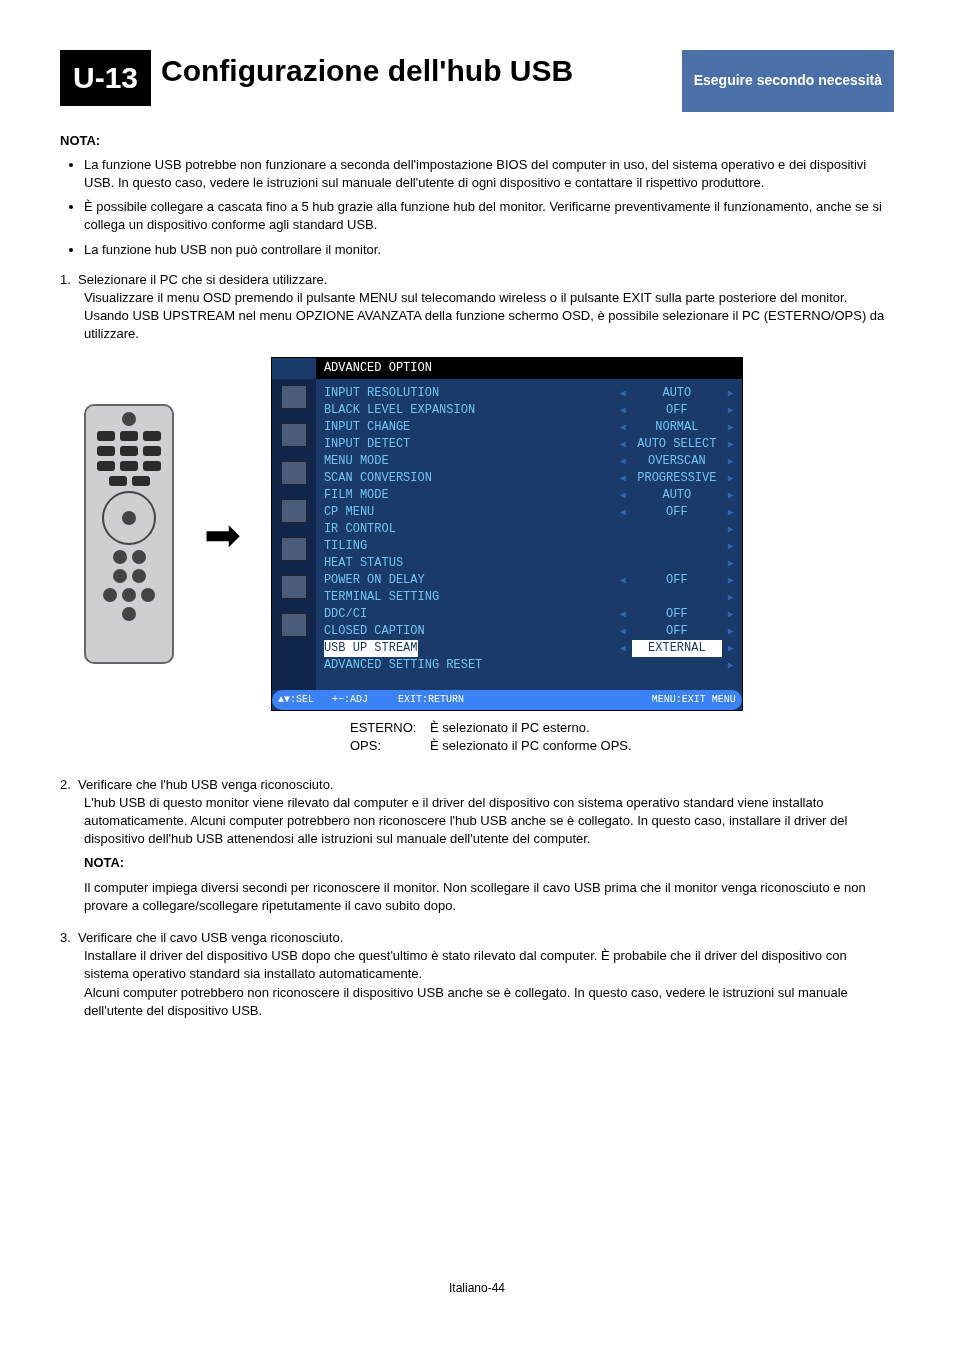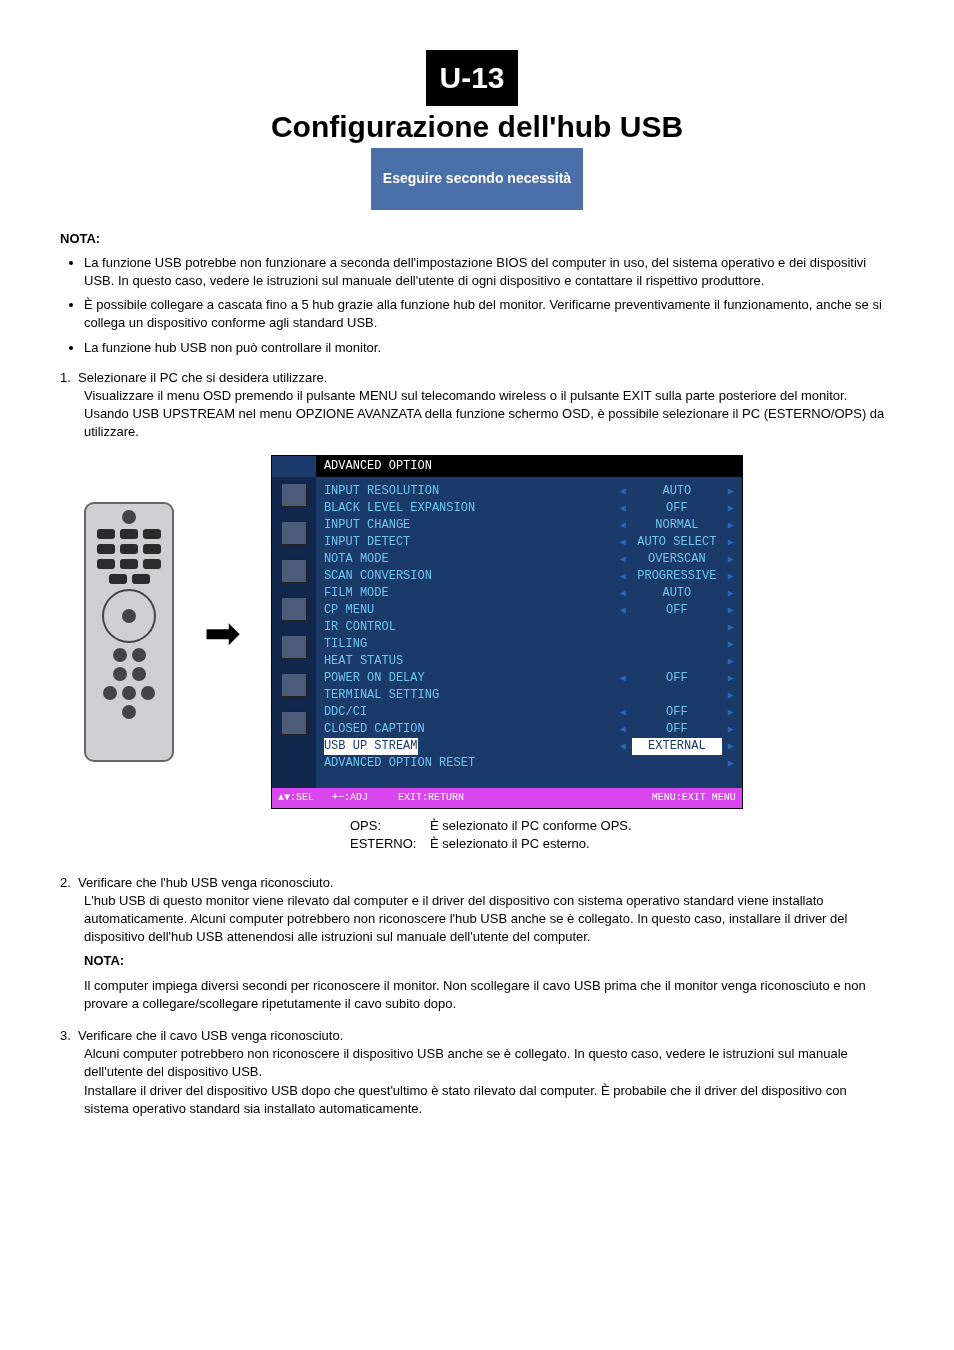--- a/index.html
+++ b/index.html
@@ -6,23 +6,22 @@
     font-family: Arial, Helvetica, sans-serif;
     font-size: 13px;
     color: #000;
     margin: 0;
     padding: 50px 60px 30px 60px;
     width: 834px;
     line-height: 1.4;
   }
   .header-row {
     display: flex;
-    align-items: center;
+    align-items: flex-start;
     margin-bottom: 20px;
-    flex-direction: column;
   }
   .section-num {
     background: #000;
     color: #fff;
     font-weight: bold;
     font-size: 30px;
     padding: 4px 10px;
     margin-right: 10px;
     border: 3px solid #000;
   }
@@ -124,26 +123,27 @@
   .orow.hl .olabel, .orow.hl .ovalue {
     background: #fff;
     color: #1a3a6a;
     text-align: center;
   }
   .olabel { color: #6fc5f0; font-size: 12px; }
   .omark { color: #2b67b5; font-size: 10px; }
   .ovalue { color: #6fc5f0; font-size: 12px; min-width: 90px; text-align: center;}
   .orow .right { display: flex; align-items: center; gap: 6px; }
   .osd-foot {
-    background: #d946ef;
+    background: #3b82f6;
     color: #fff;
     font-size: 10px;
     padding: 3px 6px;
     display: flex;
     justify-content: space-between;
+    border-radius: 10px;
   }
   .osd-foot span { white-space: pre; }
   .kv-table {
     margin-left: 290px;
     margin-top: 8px;
     margin-bottom: 20px;
     font-size: 13px;
   }
   .kv-row { display: flex; }
   .kv-k { width: 80px; }
@@ -262,21 +262,21 @@
           </div>
           <div class="orow">
             <span class="olabel">INPUT DETECT</span>
             <span class="right">
               <span class="omark">◀</span>
               <span class="ovalue">AUTO SELECT</span>
               <span class="omark">▶</span>
             </span>
           </div>
           <div class="orow">
-            <span class="olabel">NOTA MODE</span>
+            <span class="olabel">MENU MODE</span>
             <span class="right">
               <span class="omark">◀</span>
               <span class="ovalue">OVERSCAN</span>
               <span class="omark">▶</span>
             </span>
           </div>
           <div class="orow">
             <span class="olabel">SCAN CONVERSION</span>
             <span class="right">
               <span class="omark">◀</span>
@@ -358,44 +358,44 @@
           </div>
           <div class="orow hl">
             <span class="olabel">USB UP STREAM</span>
             <span class="right">
               <span class="omark">◀</span>
               <span class="ovalue">EXTERNAL</span>
               <span class="omark">▶</span>
             </span>
           </div>
           <div class="orow">
-            <span class="olabel">ADVANCED OPTION RESET</span>
+            <span class="olabel">ADVANCED SETTING RESET</span>
             <span class="right">
               <span class="omark"></span>
               <span class="ovalue"></span>
               <span class="omark">▶</span>
             </span>
           </div>
         </div>
     </div>
     <div class="osd-foot">
       <span>▲▼:SEL   +−:ADJ     EXIT:RETURN</span>
       <span>MENU:EXIT MENU</span>
     </div>
   </div>
 </div>
 
 <div class="kv-table">
   <div class="kv-row">
+    <div class="kv-k">ESTERNO:</div>
+    <div>È selezionato il PC esterno.</div>
+  </div>
+  <div class="kv-row">
     <div class="kv-k">OPS:</div>
     <div>È selezionato il PC conforme OPS.</div>
-  </div>
-  <div class="kv-row">
-    <div class="kv-k">ESTERNO:</div>
-    <div>È selezionato il PC esterno.</div>
   </div>
 </div>
 
 <div class="step-block">
   <div>
     <span>2.</span>&nbsp;
     <span>Verificare che l'hub USB venga riconosciuto.</span>
   </div>
   <div class="step-body">
     <div>L'hub USB di questo monitor viene rilevato dal computer e il driver del dispositivo con sistema operativo standard viene installato automaticamente. Alcuni computer potrebbero non riconoscere l'hub USB anche se è collegato. In questo caso, installare il driver del dispositivo dell'hub USB attenendosi alle istruzioni sul manuale dell'utente del computer.</div>
@@ -403,18 +403,18 @@
     <div>Il computer impiega diversi secondi per riconoscere il monitor. Non scollegare il cavo USB prima che il monitor venga riconosciuto e non provare a collegare/scollegare ripetutamente il cavo subito dopo.</div>
   </div>
 </div>
 
 <div class="step-block">
   <div>
     <span>3.</span>&nbsp;
     <span>Verificare che il cavo USB venga riconosciuto.</span>
   </div>
   <div class="step-body">
+    <div>Installare il driver del dispositivo USB dopo che quest'ultimo è stato rilevato dal computer. È probabile che il driver del dispositivo con sistema operativo standard sia installato automaticamente.</div>
     <div>Alcuni computer potrebbero non riconoscere il dispositivo USB anche se è collegato. In questo caso, vedere le istruzioni sul manuale dell'utente del dispositivo USB.</div>
-    <div>Installare il driver del dispositivo USB dopo che quest'ultimo è stato rilevato dal computer. È probabile che il driver del dispositivo con sistema operativo standard sia installato automaticamente.</div>
   </div>
 </div>
 
 <div class="page-foot">Italiano-44</div>
 
 </body></html>

